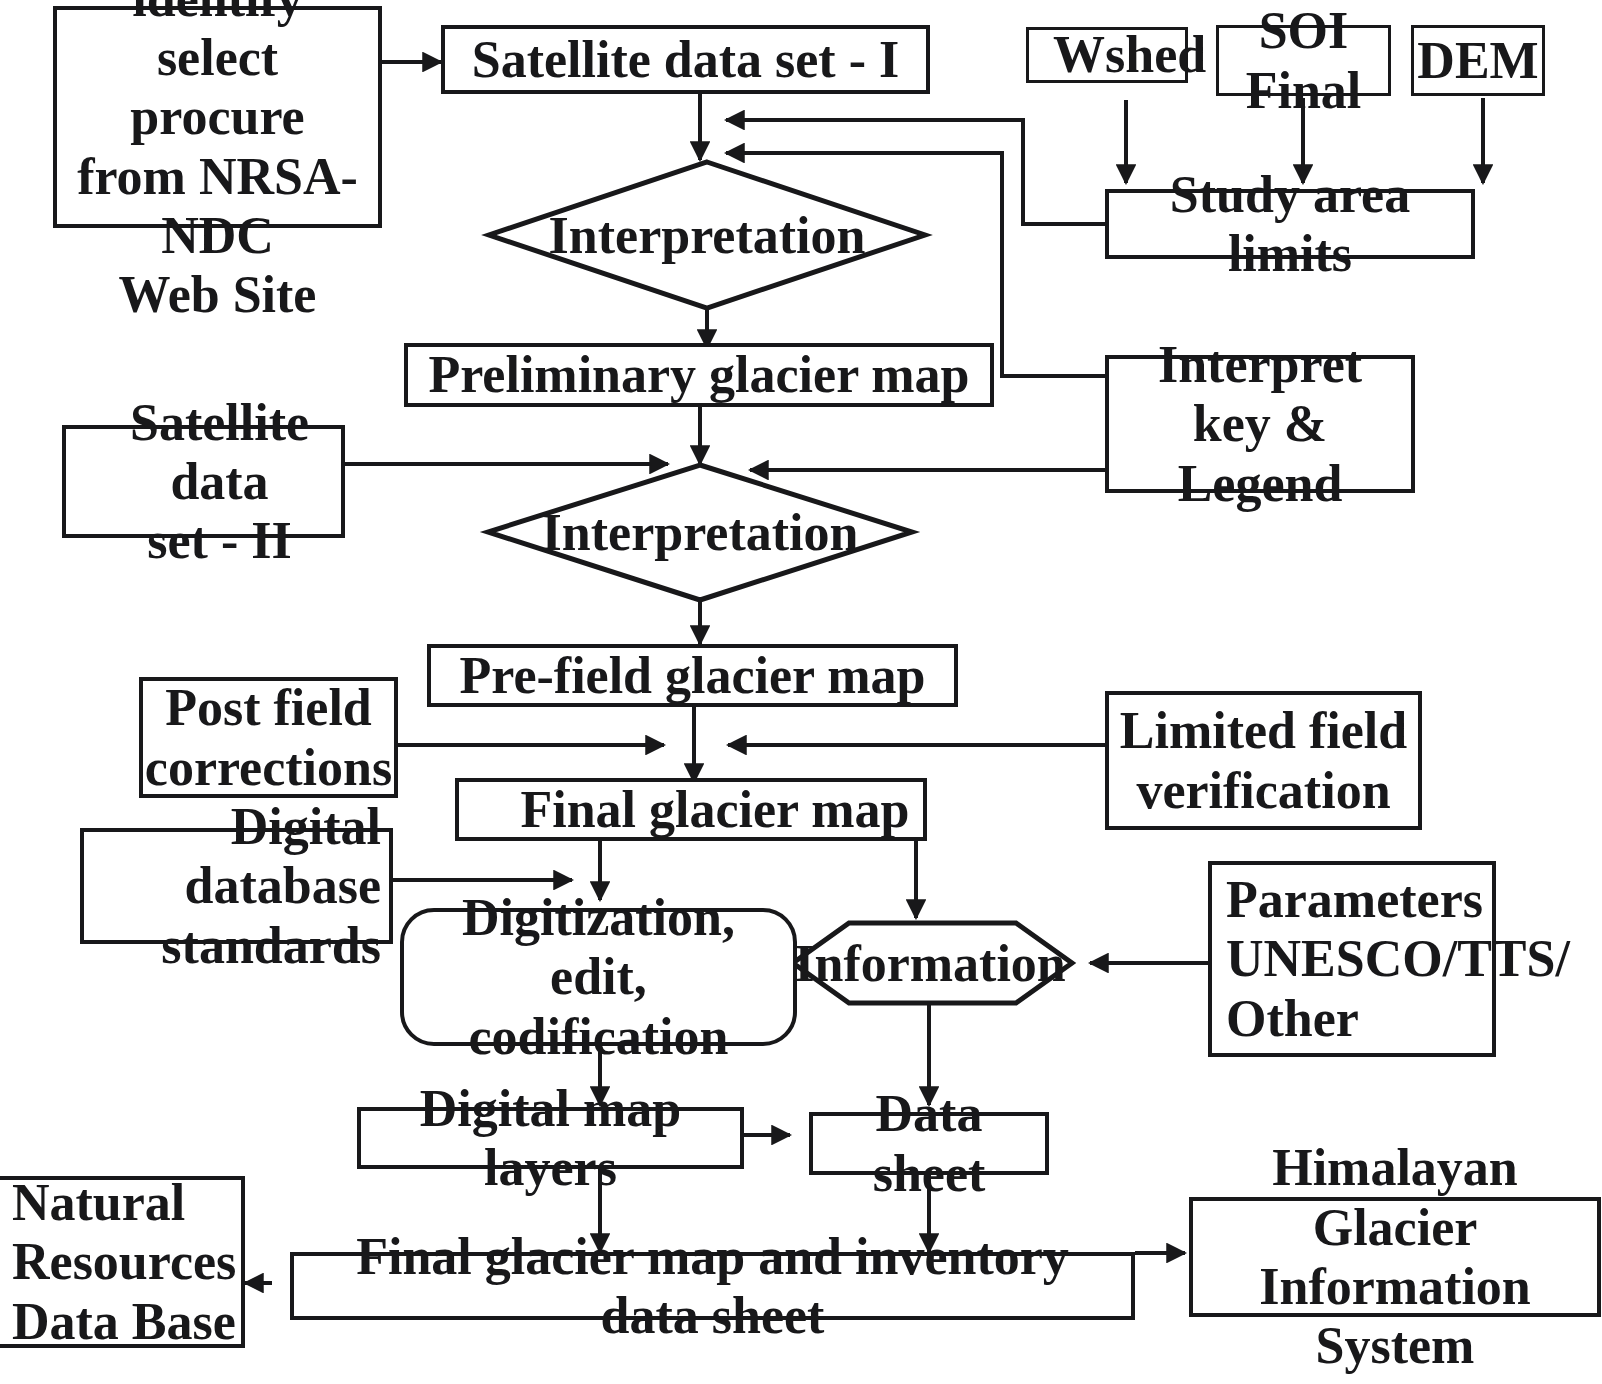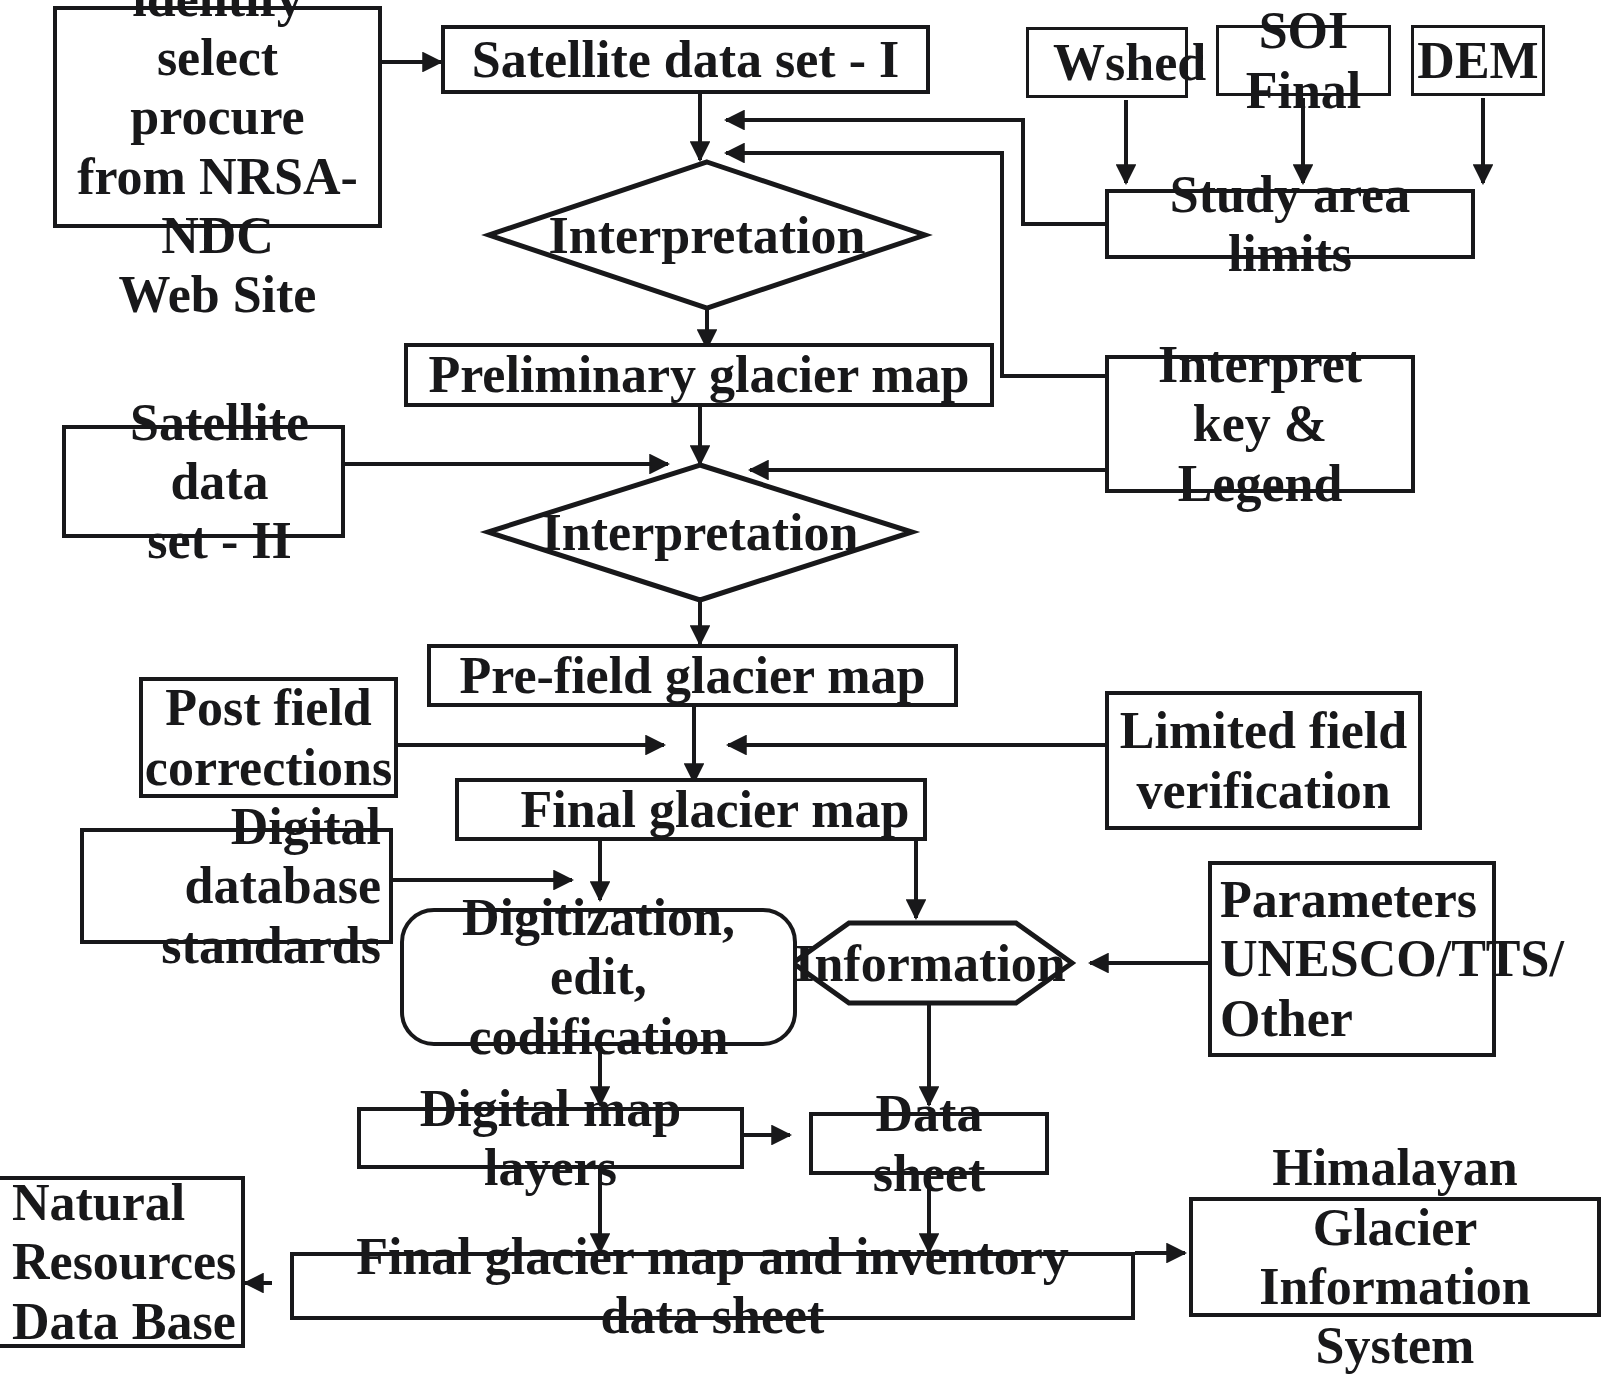--- a/index.html
+++ b/index.html
@@ -44,21 +44,21 @@
     border-radius: 34px;
   }
   .label {
     display: block;
     width: 100%;
     padding: 0 8px;
     white-space: pre-line;
   }
   .label.lft {
     text-align: left;
-    padding-left: 8px;
+    padding-left: 14px;
   }
   .poly-label {
     position: absolute;
     display: flex;
     align-items: flex-end;
     justify-content: center;
     text-align: center;
     color: #18181a;
     pointer-events: none;
   }
@@ -141,21 +141,21 @@
     <span class="label">Browse, identify
 select procure
 from NRSA-NDC
 Web Site</span>
   </div>
 
   <div class="node rect fs40" style="left:441px; top:25px; width:489px; height:69px;">
     <span class="label">Satellite data set - I</span>
   </div>
 
-  <div class="node rect-thin fs40" style="left:1026px; top:27px; width:162px; height:71px;padding-left:24px;">
+  <div class="node rect-thin fs40" style="left:1026px; top:27px; width:162px; height:56px;padding-left:24px;">
     <span class="label">Wshed</span>
   </div>
 
   <div class="node rect-thin fs40" style="left:1216px; top:25px; width:175px; height:71px;">
     <span class="label">SOI Final</span>
   </div>
 
   <div class="node rect-thin fs40" style="left:1411px; top:25px; width:134px; height:71px;">
     <span class="label">DEM</span>
   </div>

